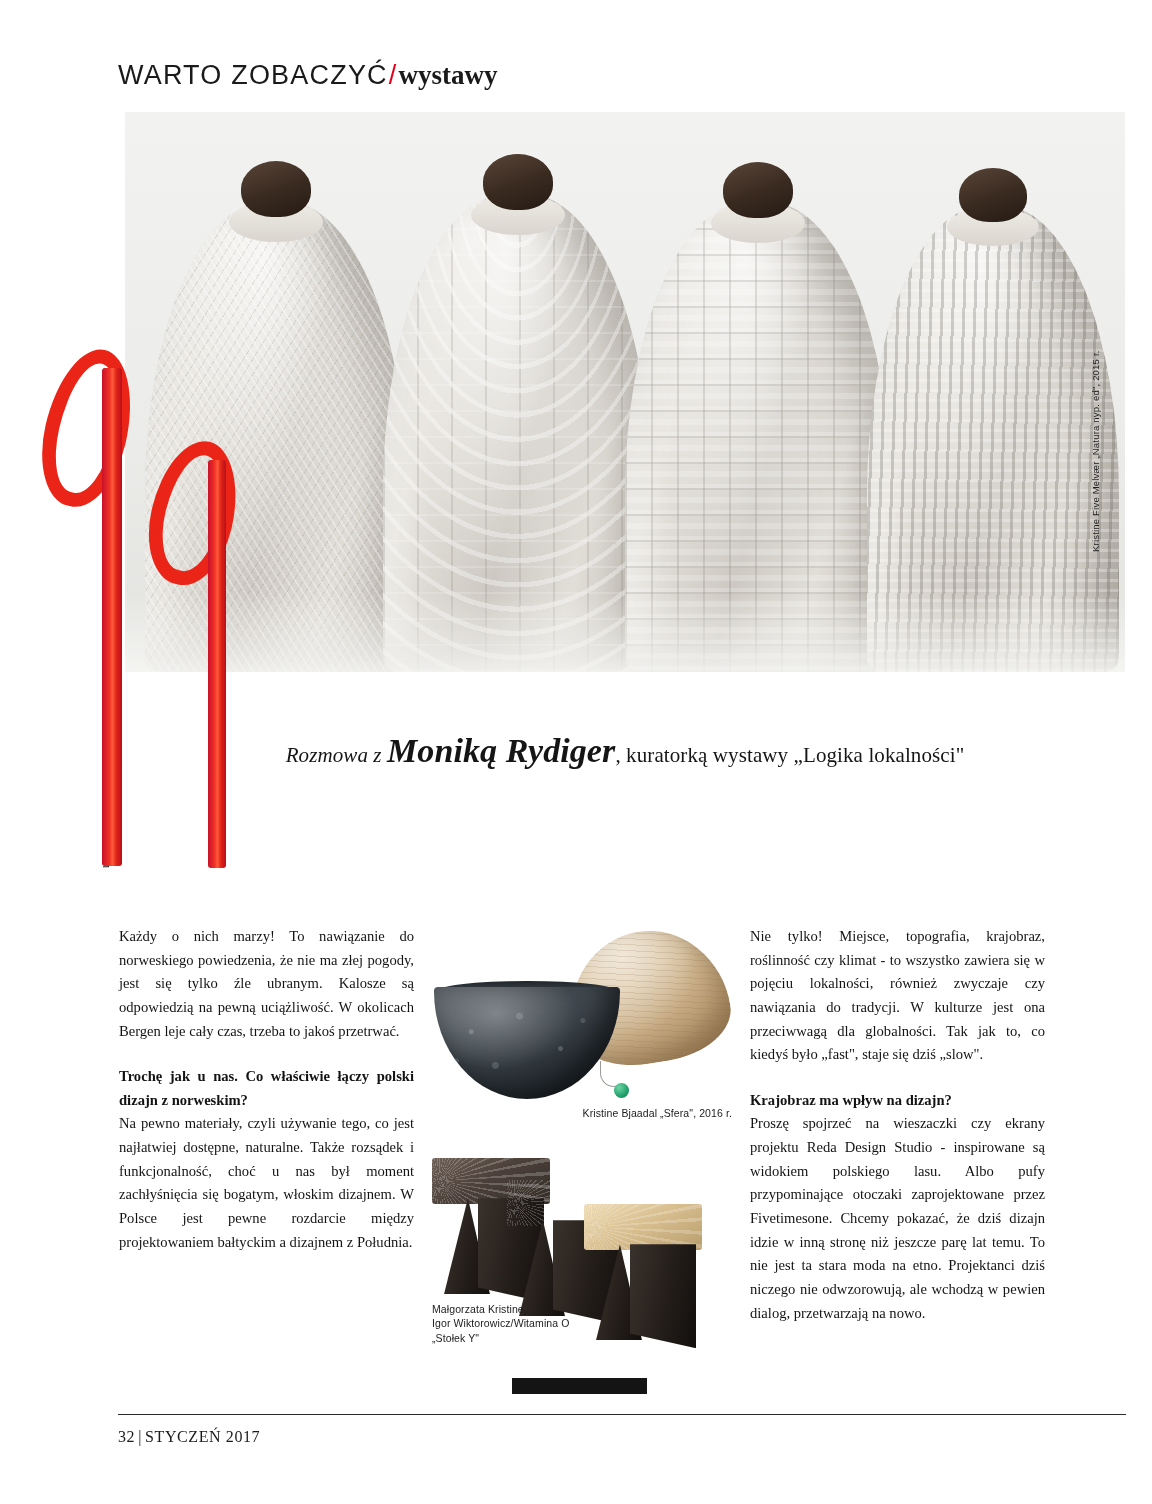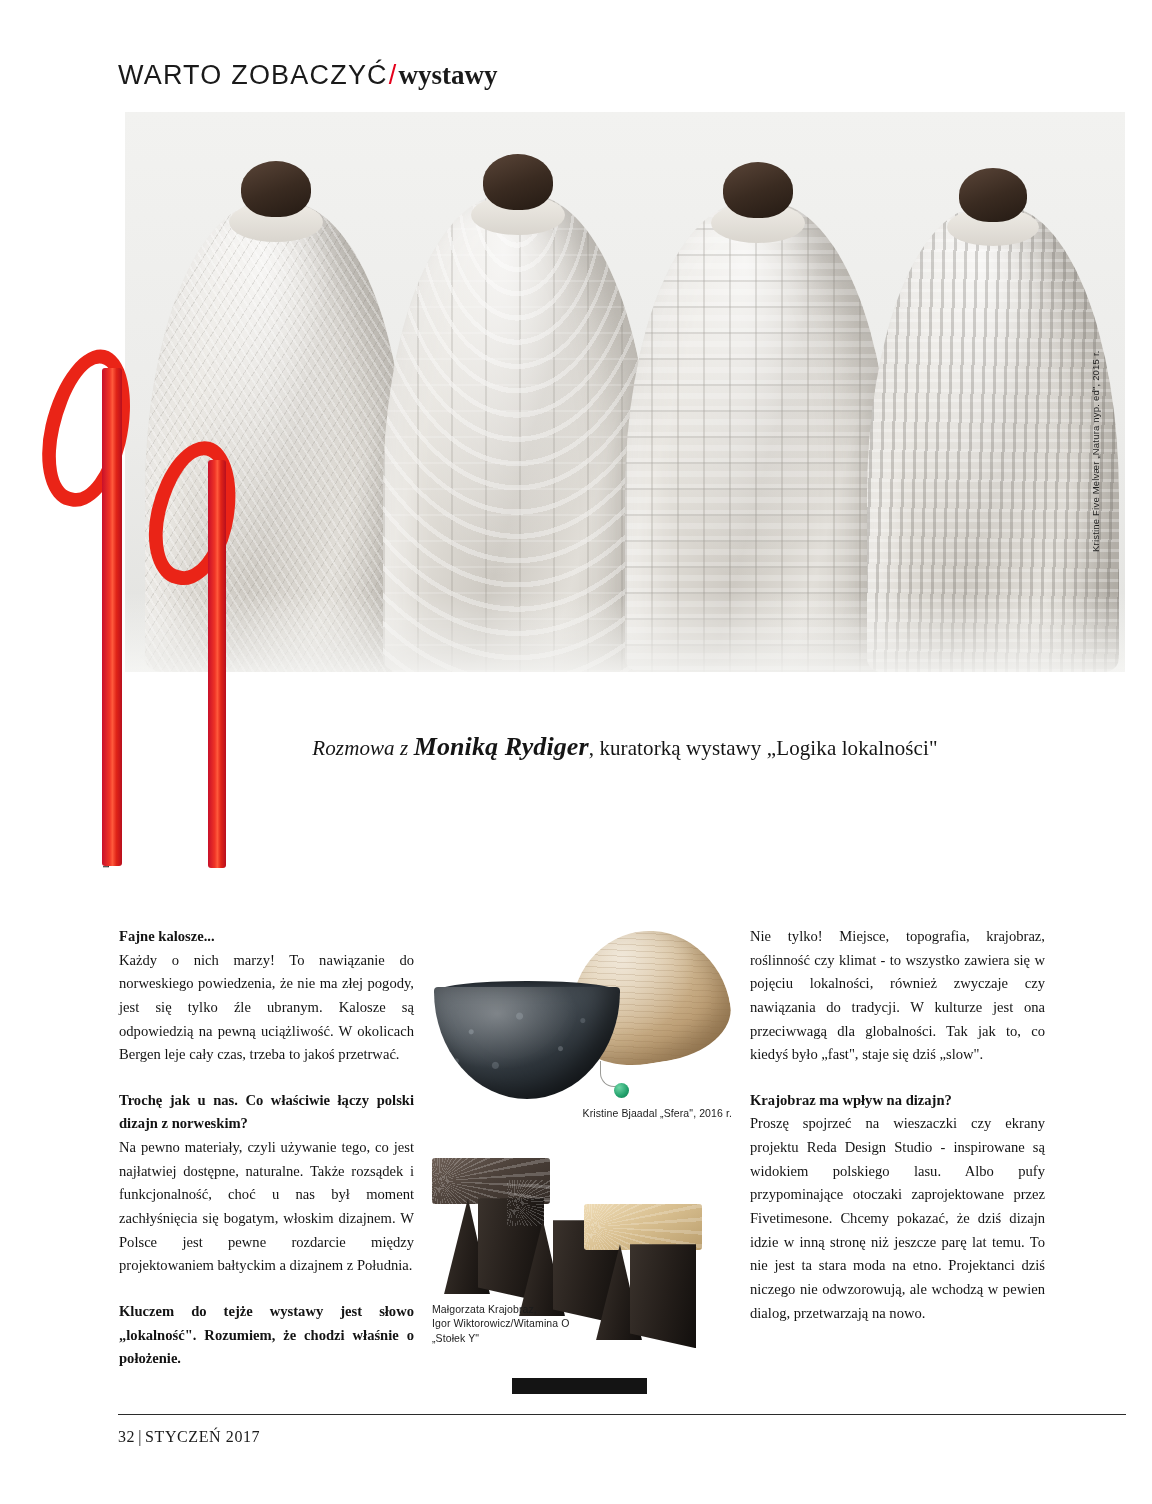--- a/index.html
+++ b/index.html
@@ -157,21 +157,21 @@
     line-height: 1.05;
   }
   .standfirst {
     margin-top: 14px;
     font-family: "Liberation Serif", serif;
     font-size: 21px;
     color: #151515;
     letter-spacing: .1px;
   }
   .standfirst .sf-name {
-    font-size: 26px;
+    font-size: 34px;
     font-style: italic;
     font-weight: bold;
   }
   .standfirst .sf-lead { font-style: italic; text-align: center; }
 
   
   .col {
     position: absolute;
     top: 925px;
     width: 295px;
@@ -399,25 +399,23 @@
 
 <div class="vcredit left" style="left:100px; top:868px;">Lisa Kardel, 2007 r.</div>
 
 <div class="headline">
   <div class="standfirst">
     <span class="sf-lead">Rozmowa z </span><span class="sf-name">Moniką Rydiger</span><span>, kuratorką wystawy „Logika lokalności"</span>
   </div>
 </div>
 
 <div class="col col-left">
-  <p class="q">Fajne kalosze...</p>
   <p class="a">Każdy o nich marzy! To nawiązanie do norweskiego powiedzenia, że nie ma złej pogody, jest się tylko źle ubranym. Kalosze są odpowiedzią na pewną uciążliwość. W okolicach Bergen leje cały czas, trzeba to jakoś przetrwać.</p>
   <p class="q">Trochę jak u nas. Co właściwie łączy polski dizajn z norweskim?</p>
   <p class="a">Na pewno materiały, czyli używanie tego, co jest najłatwiej dostępne, naturalne. Także rozsądek i funkcjonalność, choć u nas był moment zachłyśnięcia się bogatym, włoskim dizajnem. W Polsce jest pewne rozdarcie między projektowaniem bałtyckim a dizajnem z Południa.</p>
-  <p class="q">Kluczem do tejże wystawy jest słowo „lokalność". Rozumiem, że chodzi właśnie o położenie.</p>
 </div>
 
 <div class="col-center">
 
   <div class="photo-bowl">
     <div class="bowl-lid">
       <div class="grain"></div>
     </div>
     <div class="bowl-rim"></div>
     <div class="bowl-stone">
@@ -449,21 +447,21 @@
 
     <div class="stool" style="left:152px; top:52px;">
       <div class="stool-top" style="left:0; top:0; background: linear-gradient(150deg,#efdcb6 0%,#d8bf90 48%,#b99d6c 100%);">
         <div class="fan"></div>
       </div>
       <div class="stool-leg leg-a" style="left:12px; top:40px;"></div>
       <div class="stool-leg leg-b" style="left:46px; top:40px;"></div>
     </div>
 
     <div class="caption cap-stools">
-      <div>Małgorzata Krajobraz,</div>
+      <div>Małgorzata Kristine,</div>
       <div>Igor Wiktorowicz/Witamina O</div>
       <div>„Stołek Y"</div>
     </div>
   </div>
 </div>
 
 <div class="black-bar"></div>
 
 <div class="col col-right">
   <p class="a">Nie tylko! Miejsce, topografia, krajobraz, roślinność czy klimat - to wszystko zawiera się w pojęciu lokalności, również zwyczaje czy nawiązania do tradycji. W kulturze jest ona przeciwwagą dla globalności. Tak jak to, co kiedyś było „fast", staje się dziś „slow".</p>

